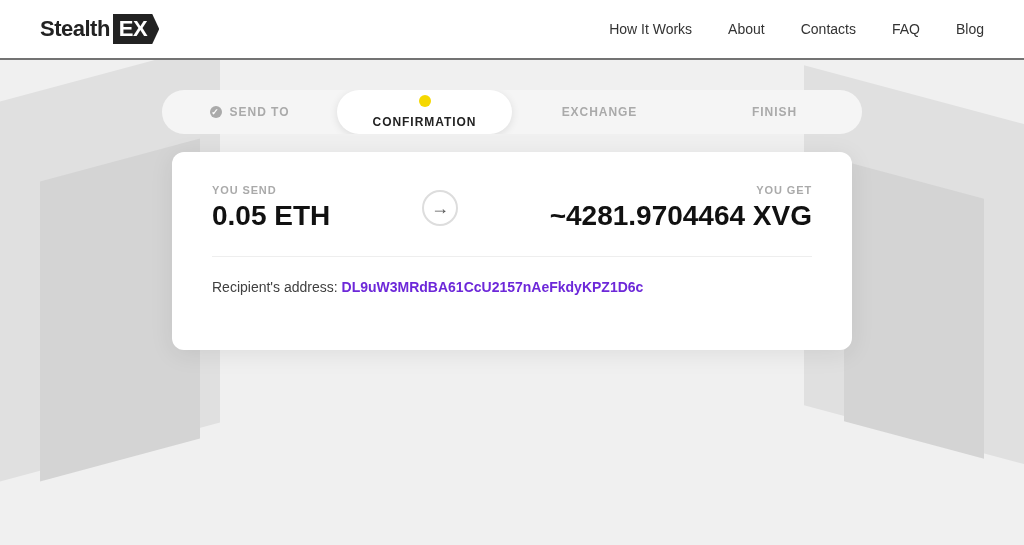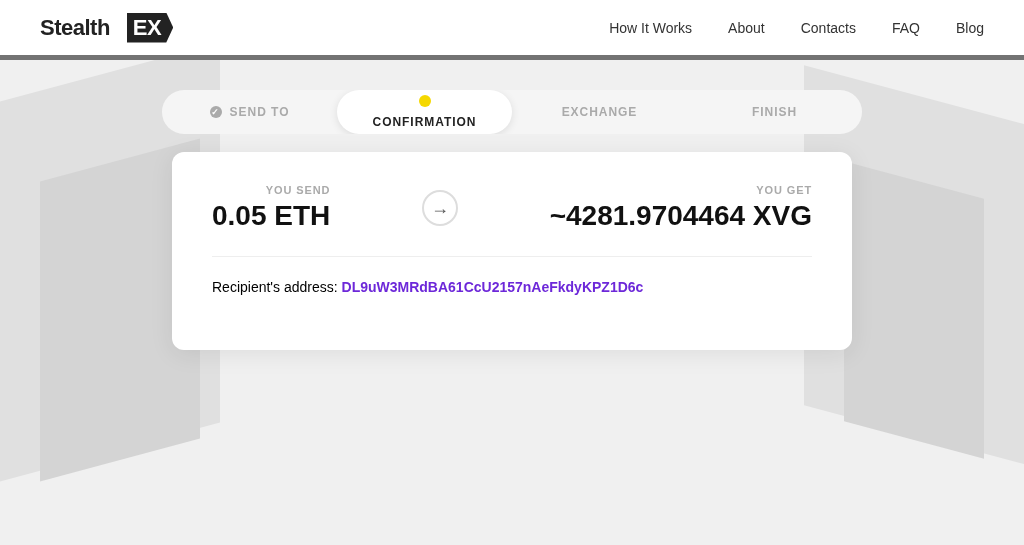--- a/index.html
+++ b/index.html
@@ -57,36 +57,36 @@
     
     header {
       position: relative;
       z-index: 10;
       background: #fff;
       display: flex;
       align-items: center;
       justify-content: space-between;
       padding: 0 40px;
       height: 60px;
-      border-bottom: 5px solid #737373;
+      border-bottom: 2px solid #737373;
     }
 
     .logo {
       display: flex;
       align-items: center;
       font-size: 22px;
       font-weight: 700;
       color: #222;
       letter-spacing: -0.5px;
     }
     .logo-highlight {
       background: #222;
       color: #fff;
       padding: 2px 6px;
-      margin-left: 17px;
+      margin-left: 3px;
       font-weight: 700;
       clip-path: polygon(0 0, 85% 0, 100% 50%, 85% 100%, 0 100%);
       padding-right: 12px;
     }
 
     nav {
       display: flex;
       align-items: flex-start;
       gap: 36px;
     }
@@ -182,21 +182,21 @@
       align-items: center;
       justify-content: space-between;
       padding-bottom: 24px;
       border-bottom: 1px solid #eee;
       margin-bottom: 20px;
     }
 
     .exchange-side {
       display: flex;
       flex-direction: column;
-      align-items: flex-end;
+      align-items: flex-start;
     }
     .exchange-side.right {
       align-items: flex-end;
     }
 
     .exchange-label {
       font-size: 11px;
       color: #aaa;
       font-weight: 600;
       letter-spacing: 0.08em;
@@ -224,21 +224,21 @@
 
     
     .recipient-row {
       font-size: 14px;
       color: #444;
       margin-bottom: 24px;
       line-height: 1.5;
     }
     .recipient-label {
       font-weight: 500;
-      color: #000000;
+      color: #404040;
     }
     .recipient-address {
       font-weight: 600;
       color: #6d28d9;
       word-break: break-all;
     }
 
     
     .agree-row {
       display: flex;

